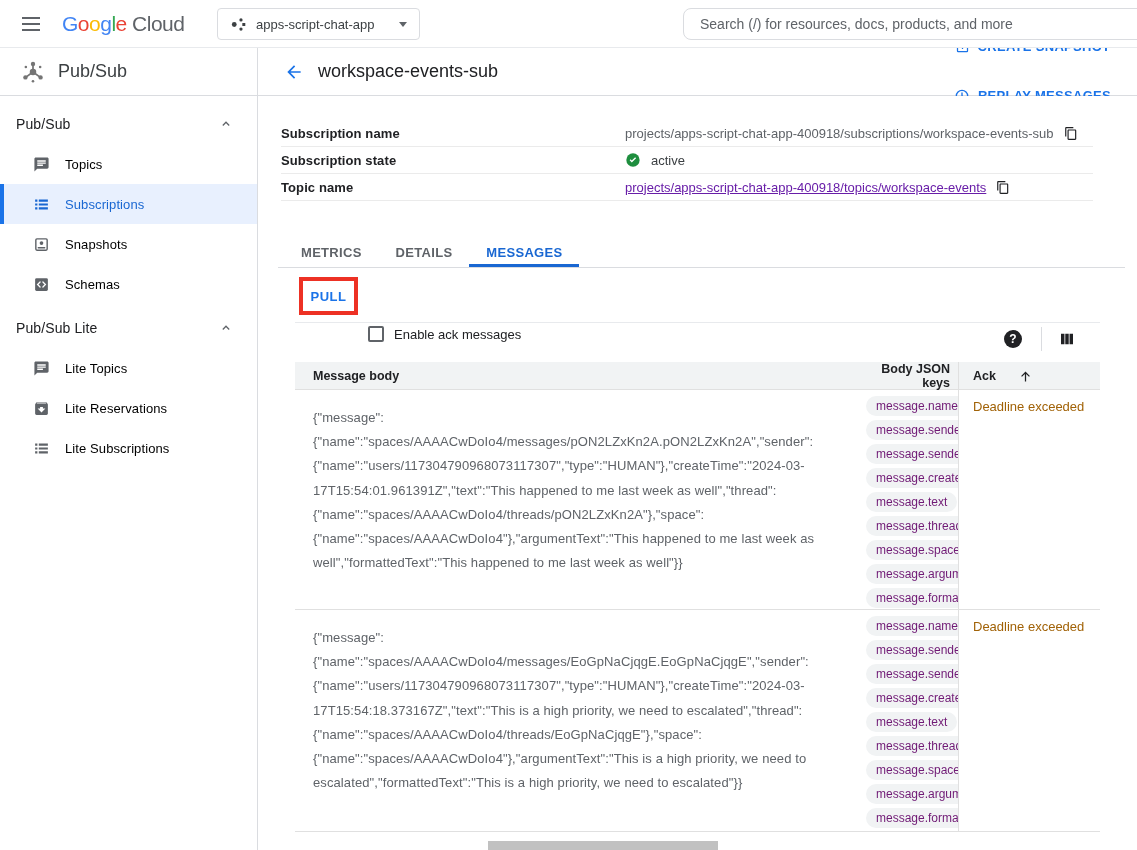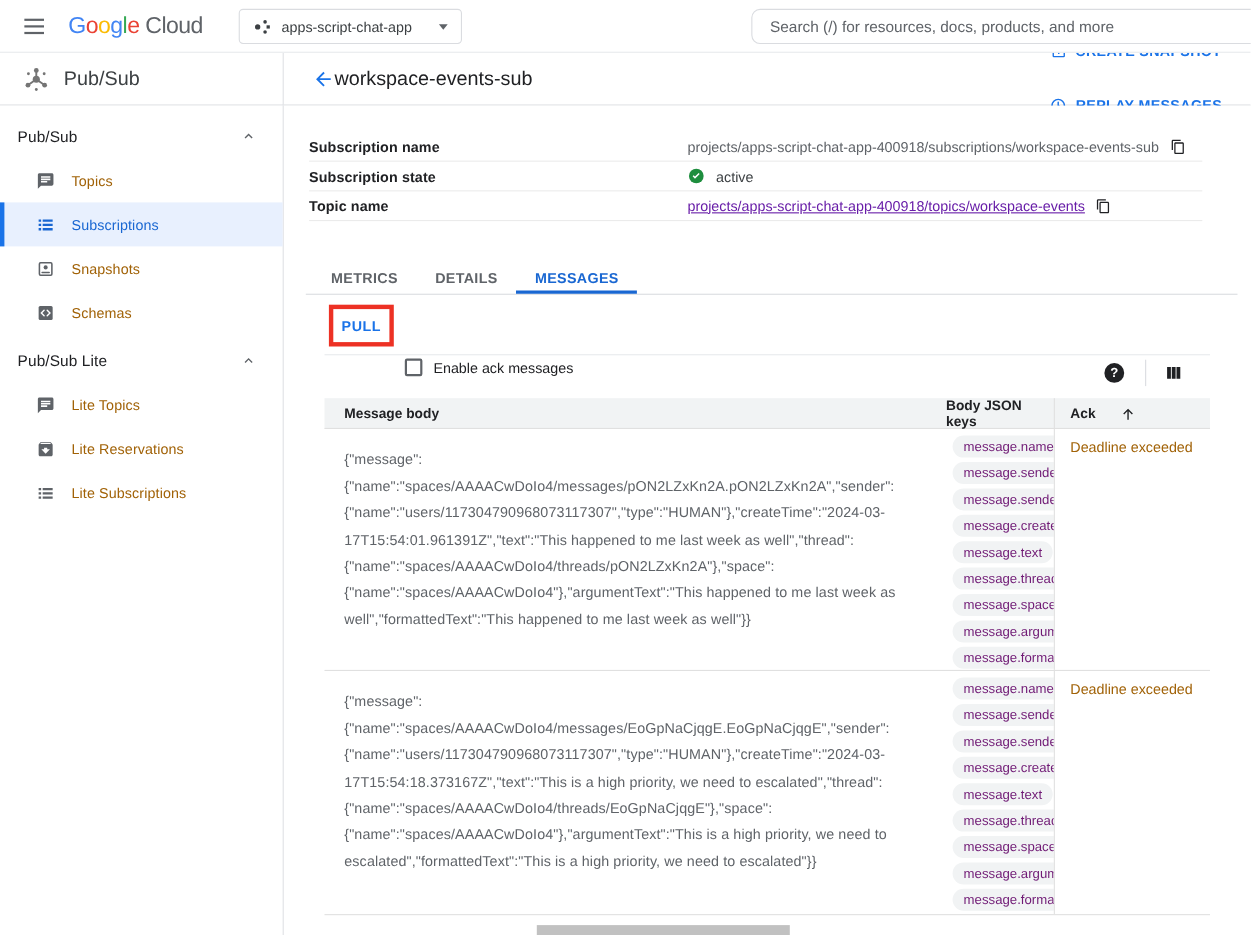--- a/index.html
+++ b/index.html
@@ -33,31 +33,31 @@
     display:flex; align-items:center; }
   .prod-icon { margin-left:20px; color:#757575; }
   .prod-name { margin-left:12px; font-size:18px; color:#3c4043; }
   .sidebar { position:absolute; left:0; top:96px; width:258px; height:754px;
     border-right:1px solid #dadce0; background:#fff; }
   .nav-section-header { height:40px; display:flex; align-items:center; padding:0 24px 0 16px; cursor:pointer; }
   .nav-section:first-child .nav-section-header { margin-top:8px; }
   .nav-section + .nav-section .nav-section-header { margin-top:4px; }
   .nav-section-label { font-size:14px; color:#202124; flex:1; letter-spacing:0.1px; }
   .nav-item { height:40px; display:flex; align-items:center; padding-left:33px; gap:15px;
-    font-size:13px; color:#a16207; position:relative; cursor:pointer; letter-spacing:0.1px; }
+    font-size:13px; color:#000000; position:relative; cursor:pointer; letter-spacing:0.1px; }
   .nav-ic { color:#5f6368; }
   .nav-item.selected { background:#e8f0fe; color:#1967d2; }
   .nav-item.selected .nav-ic { color:#1967d2; }
   .nav-item.selected::before { content:""; position:absolute; left:0; top:0; bottom:0; width:4px; background:#1a73e8; }
 
   
   .content-header { position:absolute; left:258px; top:48px; width:879px; height:48px;
     border-bottom:1px solid #dadce0; background:#fff; display:flex; align-items:center; }
   .back-btn { margin-left:26px; cursor:pointer; }
-  .page-title { font-size:18px; color:#202124; }
+  .page-title { margin-left:14px; font-size:18px; color:#202124; }
   .header-actions { display:flex; align-items:center; gap:34px; margin-left:auto; margin-right:26px;flex-direction:column; }
   .action-btn { display:flex; align-items:center; gap:8px; color:#1a73e8; font-size:13px;
     font-weight:700; letter-spacing:0.3px; cursor:pointer; white-space:nowrap; }
 
   
   .content { position:absolute; left:258px; top:96px; width:879px; height:754px; background:#fff; overflow:hidden; }
 
   .details { position:absolute; left:0; top:24px; width:879px; }
   .detail-row { height:27px; margin:0 44px 0 23px; border-bottom:1px solid #ebebeb;
     display:flex; align-items:center; }
@@ -86,21 +86,21 @@
     background:#202124; color:#fff; font-size:12px; font-weight:700;
     display:flex; align-items:center; justify-content:center; cursor:pointer; }
   .toolbar-divider { position:absolute; left:783px; top:231px; height:24px; border-left:1px solid #dadce0; }
   .columns-btn { position:absolute; left:800px; top:234px; cursor:pointer; color:#202124; }
 
   .mtable { position:absolute; left:37px; top:266px; width:805px; }
   .thead { display:grid; grid-template-columns:565px 98px 142px; height:28px;
     background:#f1f3f4; border-bottom:1px solid #e0e0e0; }
   .th { font-size:12.5px; font-weight:700; color:#202124; display:flex; align-items:center; }
   .th.c-body { padding-left:18px; }
-  .th.c-keys { justify-content:flex-end; padding-right:8px; }
+  .th.c-keys { justify-content:flex-end; padding-right:8px;text-align:right; }
   .th.c-ack  { border-left:1px solid #e0e0e0; padding-left:14px; gap:22px; cursor:pointer; }
   .trow { display:grid; grid-template-columns:565px 98px 142px; border-bottom:1px solid #e0e0e0; height:220px; }
   .trow:nth-child(2) { height:222px; }
   .cell-body { padding:16px 0 0 18px; font-size:13px; line-height:24.2px; color:#5f6368;
     letter-spacing:0.1px; overflow:hidden; overflow-wrap:break-word; }
   .cell-body .inner { width:535px; }
   .cell-keys { padding:6px 0 0 6px; overflow:hidden; }
   .chip { display:block; width:max-content; height:20px; line-height:20px; border-radius:10px;
     background:#f1f3f4; color:#701a75; font-size:12px; padding:0 10px; margin-bottom:4px; }
   .cell-ack { border-left:1px solid #e0e0e0; padding:9px 0 0 14px; font-size:13px; color:#a16207; }

